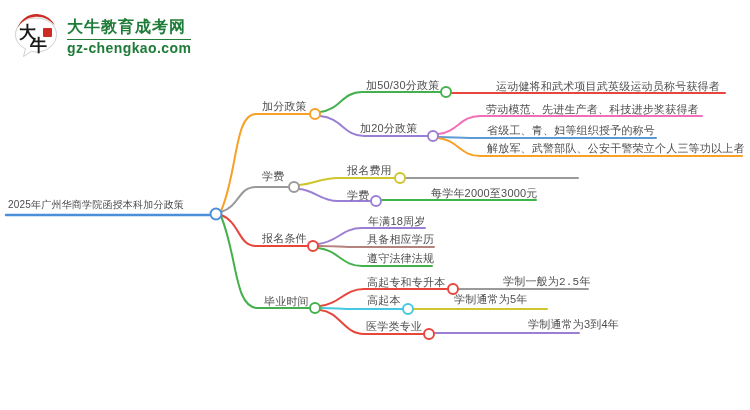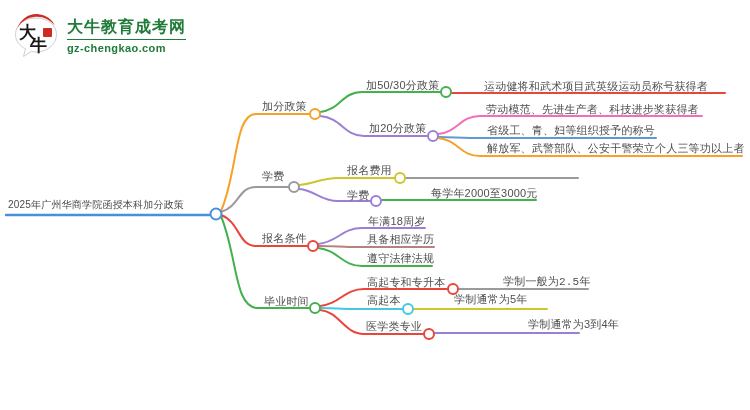--- a/index.html
+++ b/index.html
@@ -12,21 +12,21 @@
   .lbl{
     position:absolute;white-space:nowrap;color:#4f4f4f;
     font-size:11px;line-height:12px;letter-spacing:0.2px;
   }
   .lbl.root{font-size:10px;color:#4a4a4a;}
   
   .logo{position:absolute;left:10px;top:11px;display:flex;align-items:center;}
   .logo-icon{display:block;}
   .logo-text{margin-left:5px;}
   .logo-title{font-size:16px;font-weight:bold;letter-spacing:1px;line-height:20px;}
-  .logo-domain{font-size:11px;font-weight:bold;letter-spacing:0.4px;line-height:14px;
+  .logo-domain{font-size:14px;font-weight:bold;letter-spacing:0.4px;line-height:14px;
     border-top:1.5px solid; margin-top:2px;padding-top:1px;}
   path.ln{fill:none;stroke-width:2;stroke-linecap:round;}
   path.ln.thick{stroke-width:2.4;}
   circle.nd{fill:#ffffff;stroke-width:2;}
 </style>
 </head>
 <body>
 
 <div id="stage">
 
@@ -88,22 +88,22 @@
     <circle class="nd" cx="315" cy="308" r="5" stroke="#44b14e"></circle>
     <circle class="nd" cx="453" cy="289" r="5" stroke="#e8453c"></circle>
     <circle class="nd" cx="408" cy="309" r="5" stroke="#45c8e0"></circle>
     <circle class="nd" cx="429" cy="334" r="5" stroke="#e8453c"></circle>
   </svg>
 
   <div class="lbl root" style="left:8px;top:199px;">2025年广州华商学院函授本科加分政策</div>
 
   <div class="lbl" style="left:262px;top:100px;">加分政策</div>
   <div class="lbl" style="left:366px;top:79px;">加50/30分政策</div>
-  <div class="lbl" style="left:484px;top:80px;">运动健将和武术项目武英级运动员称号获得者</div>
-  <div class="lbl" style="left:369px;top:122px;">加20分政策</div>
+  <div class="lbl" style="left:496px;top:80px;">运动健将和武术项目武英级运动员称号获得者</div>
+  <div class="lbl" style="left:360px;top:122px;">加20分政策</div>
   <div class="lbl" style="left:487px;top:124px;">省级工、青、妇等组织授予的称号</div>
   <div class="lbl" style="left:486px;top:103px;">劳动模范、先进生产者、科技进步奖获得者</div>
   <div class="lbl" style="left:487px;top:142px;">解放军、武警部队、公安干警荣立个人三等功以上者</div>
 
   <div class="lbl" style="left:262px;top:170px;">学费</div>
   <div class="lbl" style="left:347px;top:164px;">报名费用</div>
   <div class="lbl" style="left:347px;top:189px;">学费</div>
   <div class="lbl" style="left:431px;top:187px;">每学年2000至3000元</div>
 
   <div class="lbl" style="left:262px;top:232px;">报名条件</div>

